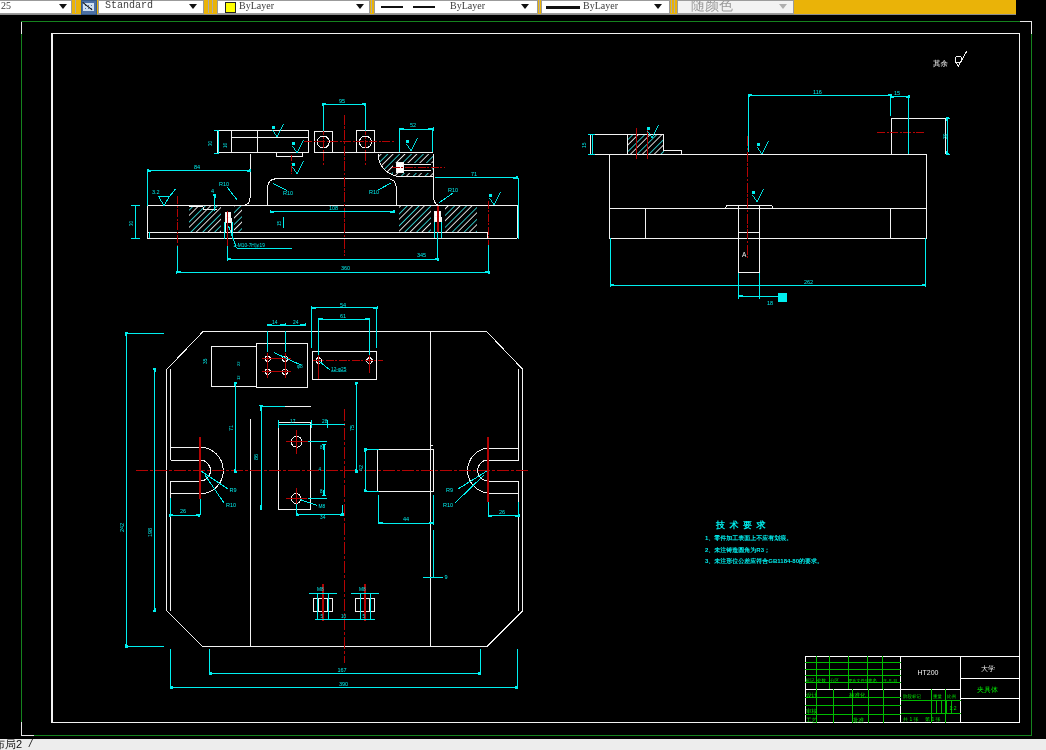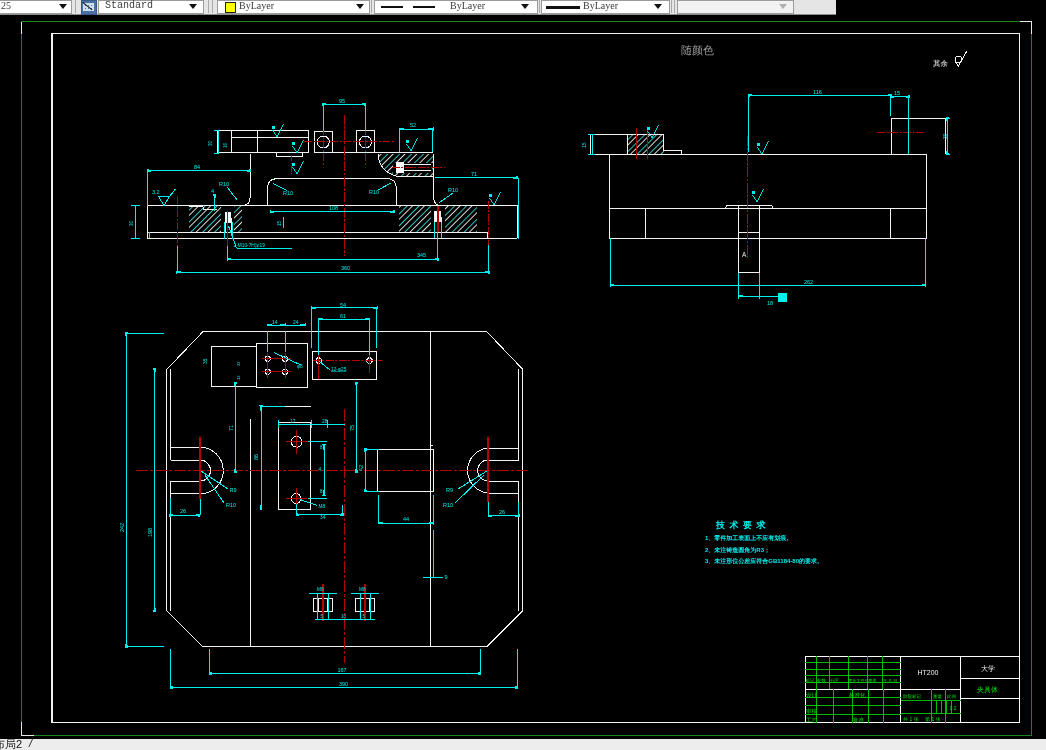--- a/index.html
+++ b/index.html
@@ -1,17 +1,17 @@
 <!DOCTYPE html>
 <html><head>
 <meta charset="utf-8">
 <style>
 html,body{margin:0;padding:0;width:1046px;height:750px;background:#000;overflow:hidden;
  font-family:"Liberation Sans",sans-serif;}
-#toolbar{position:absolute;left:0;top:0;width:836px;height:14px;background:#e5e5e5;
+#toolbar{position:absolute;left:0;top:0;width:1016px;height:14px;background:#eab308;
  border-bottom:1px solid #8c8c8c;z-index:5;font-family:"Liberation Serif",serif;}
 .combo{position:absolute;top:0;height:12px;background:#fff;border:1px solid #9b9b9b;
  font-size:10px;color:#3c3c3c;line-height:12px;white-space:nowrap;}
 .arr{position:absolute;top:3px;width:0;height:0;border-left:4px solid transparent;
  border-right:4px solid transparent;border-top:5px solid #111;}
 .sep{position:absolute;top:0;height:13px;width:1px;background:#aaa;}
 #status{position:absolute;left:0;top:739px;width:1046px;height:11px;background:#ededed;
  z-index:5;color:#111;font-size:11px;line-height:11px;}
 svg{position:absolute;left:0;top:0;}
 svg text{font-family:"Liberation Sans",sans-serif;}
@@ -48,21 +48,21 @@
     </div>
   <div class="sep" style="left:539px;"></div>
   <div class="combo" style="left:541px;width:127px;">
     <div style="position:absolute;left:4px;top:5px;width:34px;height:3px;background:#111;"></div>
     <span style="position:absolute;left:41px;top:-1px;">ByLayer</span>
       <div class="arr" style="left:112px;"></div>
     </div>
   <div class="sep" style="left:671px;"></div>
   <div class="sep" style="left:674px;"></div>
   <div class="combo" style="left:677px;width:115px;background:#f2f2f2;">
-    <span style="position:absolute;left:3px;top:-1px;color:#9a9a9a;font-size:11px;margin-top:44px;">随颜色</span>
+    <span style="position:absolute;left:13px;top:-1px;color:#9a9a9a;font-size:14px;">随颜色</span>
     <div class="arr" style="left:101px;border-top-color:#aeaeae;"></div>
     </div>
 </div>
 
 <div id="status">
     <span style="position:absolute;left:-6px;top:0;">布局2</span>
     <span style="position:absolute;left:29px;top:-1px;font-style:italic;">/</span>
   </div>
 
 <svg width="1046" height="750" viewBox="0 0 1046 750" shape-rendering="crispEdges">

